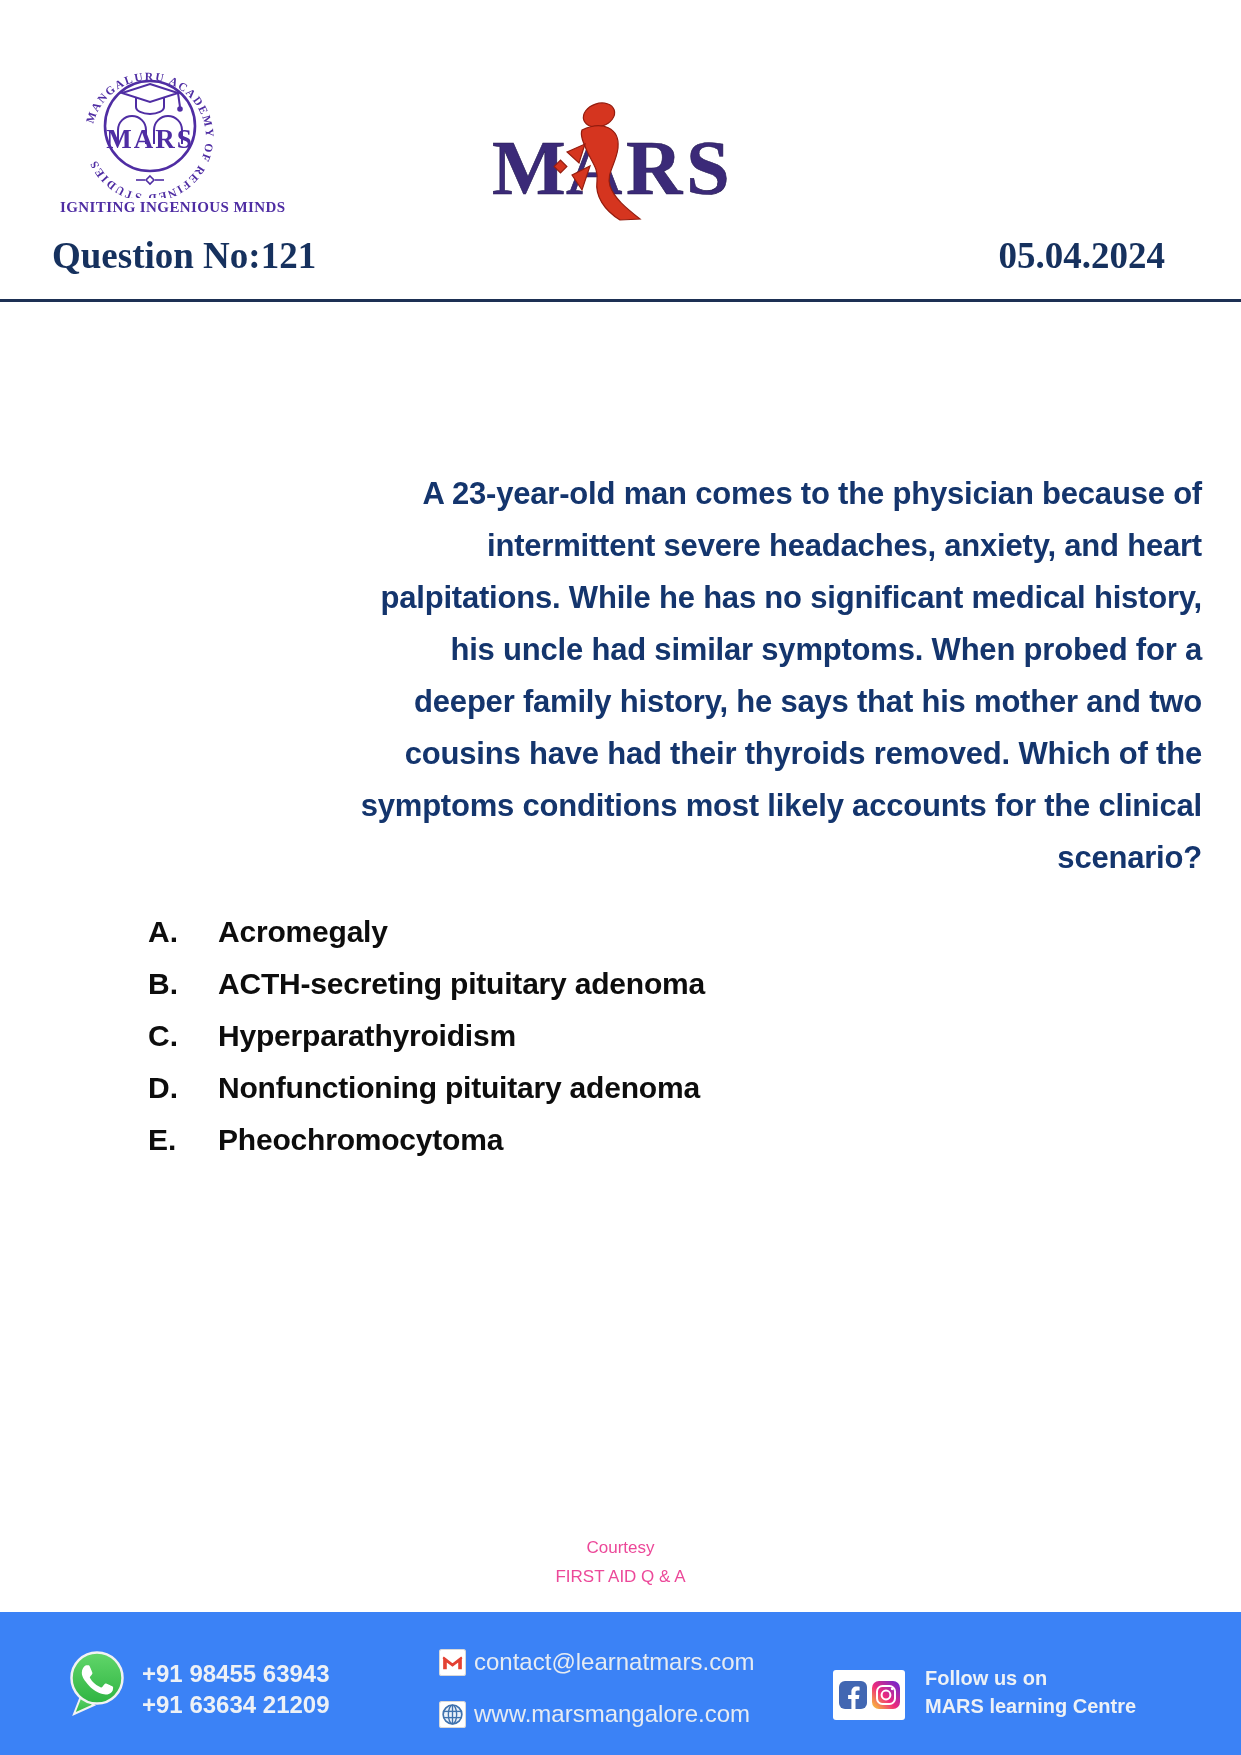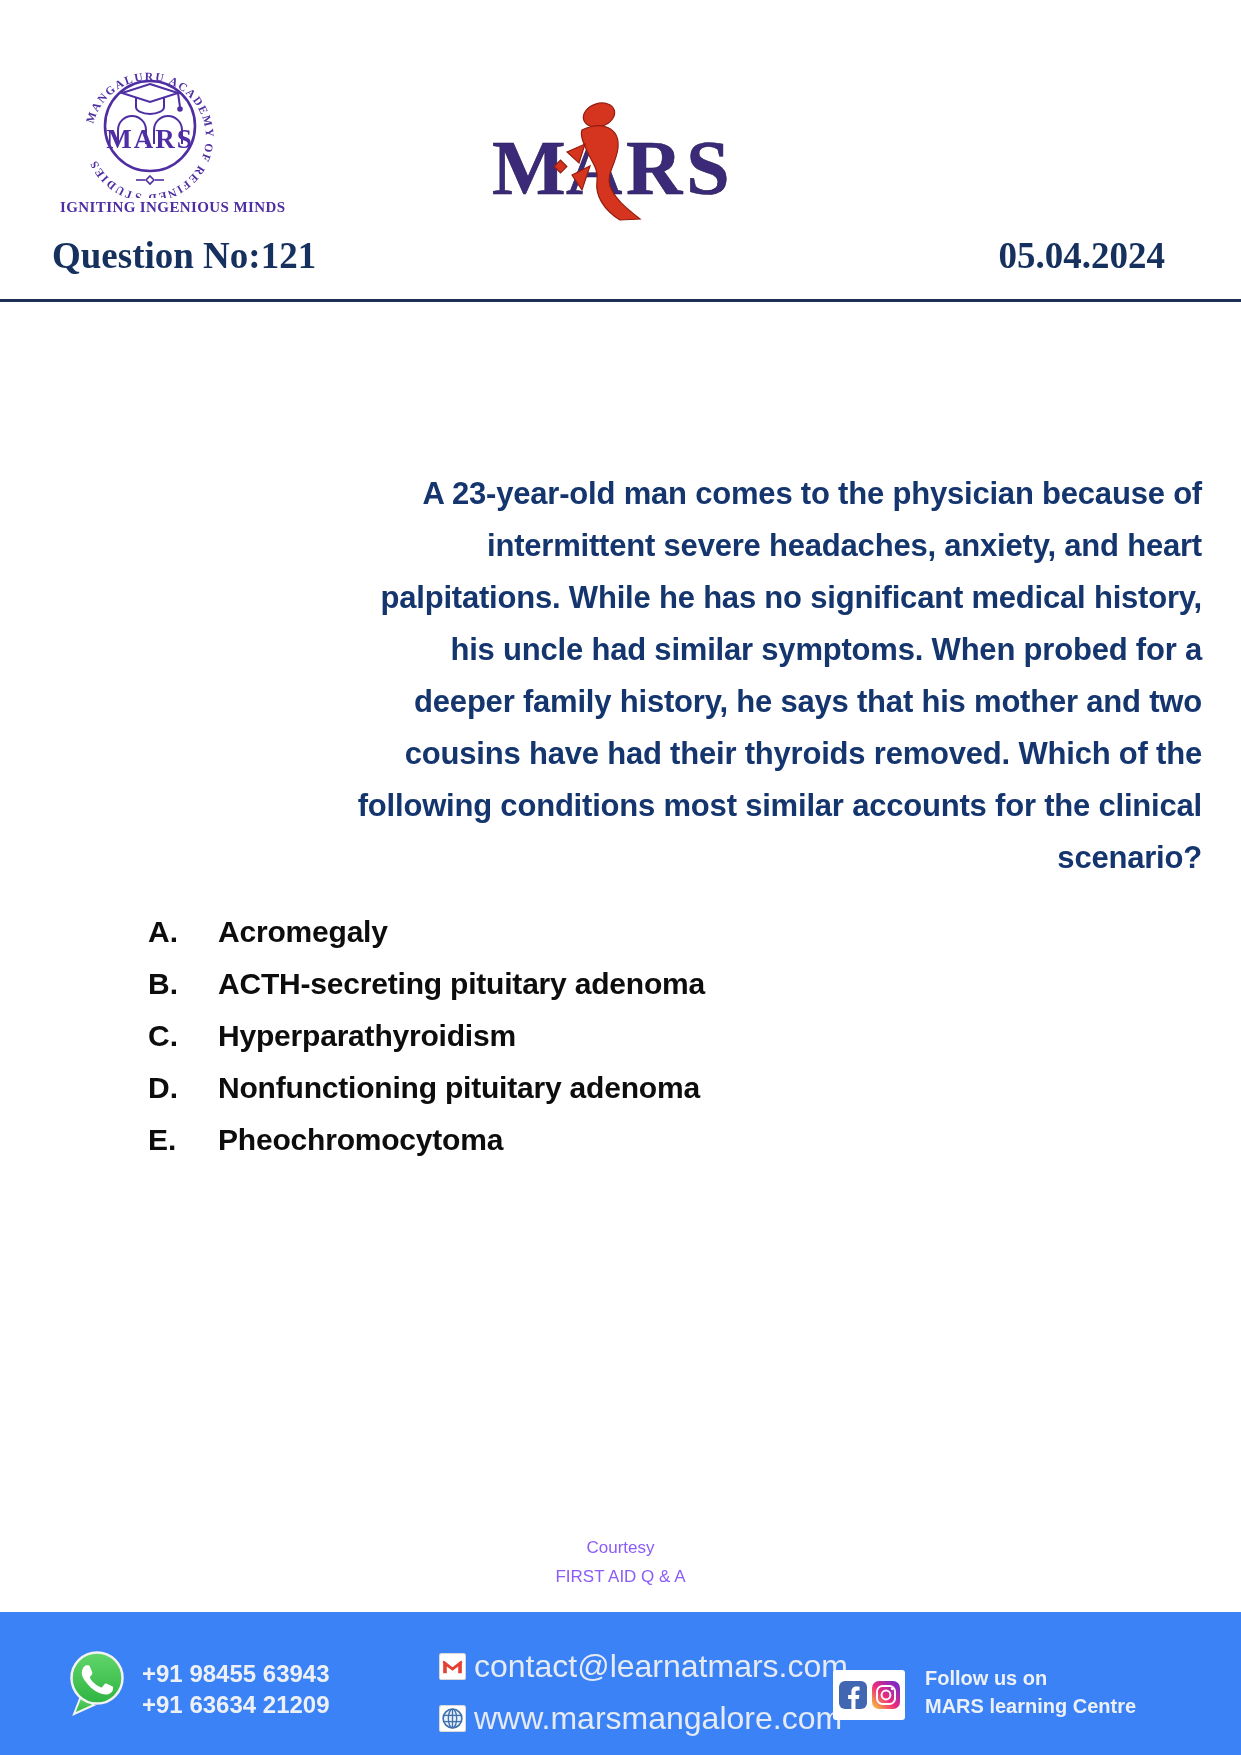--- a/index.html
+++ b/index.html
@@ -61,21 +61,21 @@
     font-size:30px;font-weight:bold;color:#0d0d0d;
   }
   .opt-text{
     font-size:30px;font-weight:bold;color:#0d0d0d;
     letter-spacing:-.2px;white-space:nowrap;
   }
 
   
   .courtesy{
     position:absolute;left:0;top:1538px;width:100%;
-    text-align:center;color:#8b5cf6;font-size:17px;
+    text-align:center;color:#ec4899;font-size:17px;
   }
   .courtesy .src{margin-top:9px;}
 
   
   .footer{
     position:absolute;left:0;top:1612px;width:100%;height:167px;
     background:#3b82f6;color:#edf1f6;
   }
   .footer::after{
     content:"";position:absolute;left:0;bottom:0;width:100%;height:7px;
@@ -83,21 +83,21 @@
   }
   .wa{position:absolute;left:68px;top:38px;}
   .phones{
     position:absolute;left:142px;top:46px;
     font-weight:bold;font-size:24px;line-height:31px;white-space:nowrap;
   }
   .mailrow,.webrow{position:absolute;left:439px;display:flex;align-items:center;}
   .mailrow{top:36px;}
   .webrow{top:88px;}
   .mailrow svg,.webrow svg{flex:0 0 auto;}
-  .contact-text{margin-left:8px;font-size:32px;color:#e6ebf2;white-space:nowrap;}
+  .contact-text{margin-left:8px;font-size:24px;color:#e6ebf2;white-space:nowrap;}
   .social-card{
     position:absolute;left:833px;top:58px;width:72px;height:50px;
     background:#ffffff;border-radius:3px;
     display:flex;align-items:center;justify-content:center;gap:5px;
   }
   .follow{
     position:absolute;left:925px;top:52px;
     font-weight:bold;font-size:20px;line-height:28px;white-space:nowrap;
   }
 </style>
@@ -160,21 +160,21 @@
   </div>
   <div class="rule"></div>
 
   <div class="question-block">
     <div class="q-line">A 23-year-old man comes to the physician because of</div>
     <div class="q-line">intermittent severe headaches, anxiety, and heart</div>
     <div class="q-line">palpitations. While he has no significant medical history,</div>
     <div class="q-line">his uncle had similar symptoms. When probed for a</div>
     <div class="q-line">deeper family history, he says that his mother and two</div>
     <div class="q-line">cousins have had their thyroids removed. Which of the</div>
-    <div class="q-line">following conditions most similar accounts for the clinical</div>
+    <div class="q-line">symptoms conditions most likely accounts for the clinical</div>
     <div class="q-line">scenario?</div>
   </div>
 
   <div class="options">
     <div class="option-row">
       <span class="opt-letter">A.</span>
       <span class="opt-text">Acromegaly</span>
     </div>
     <div class="option-row">
       <span class="opt-letter">B.</span>

